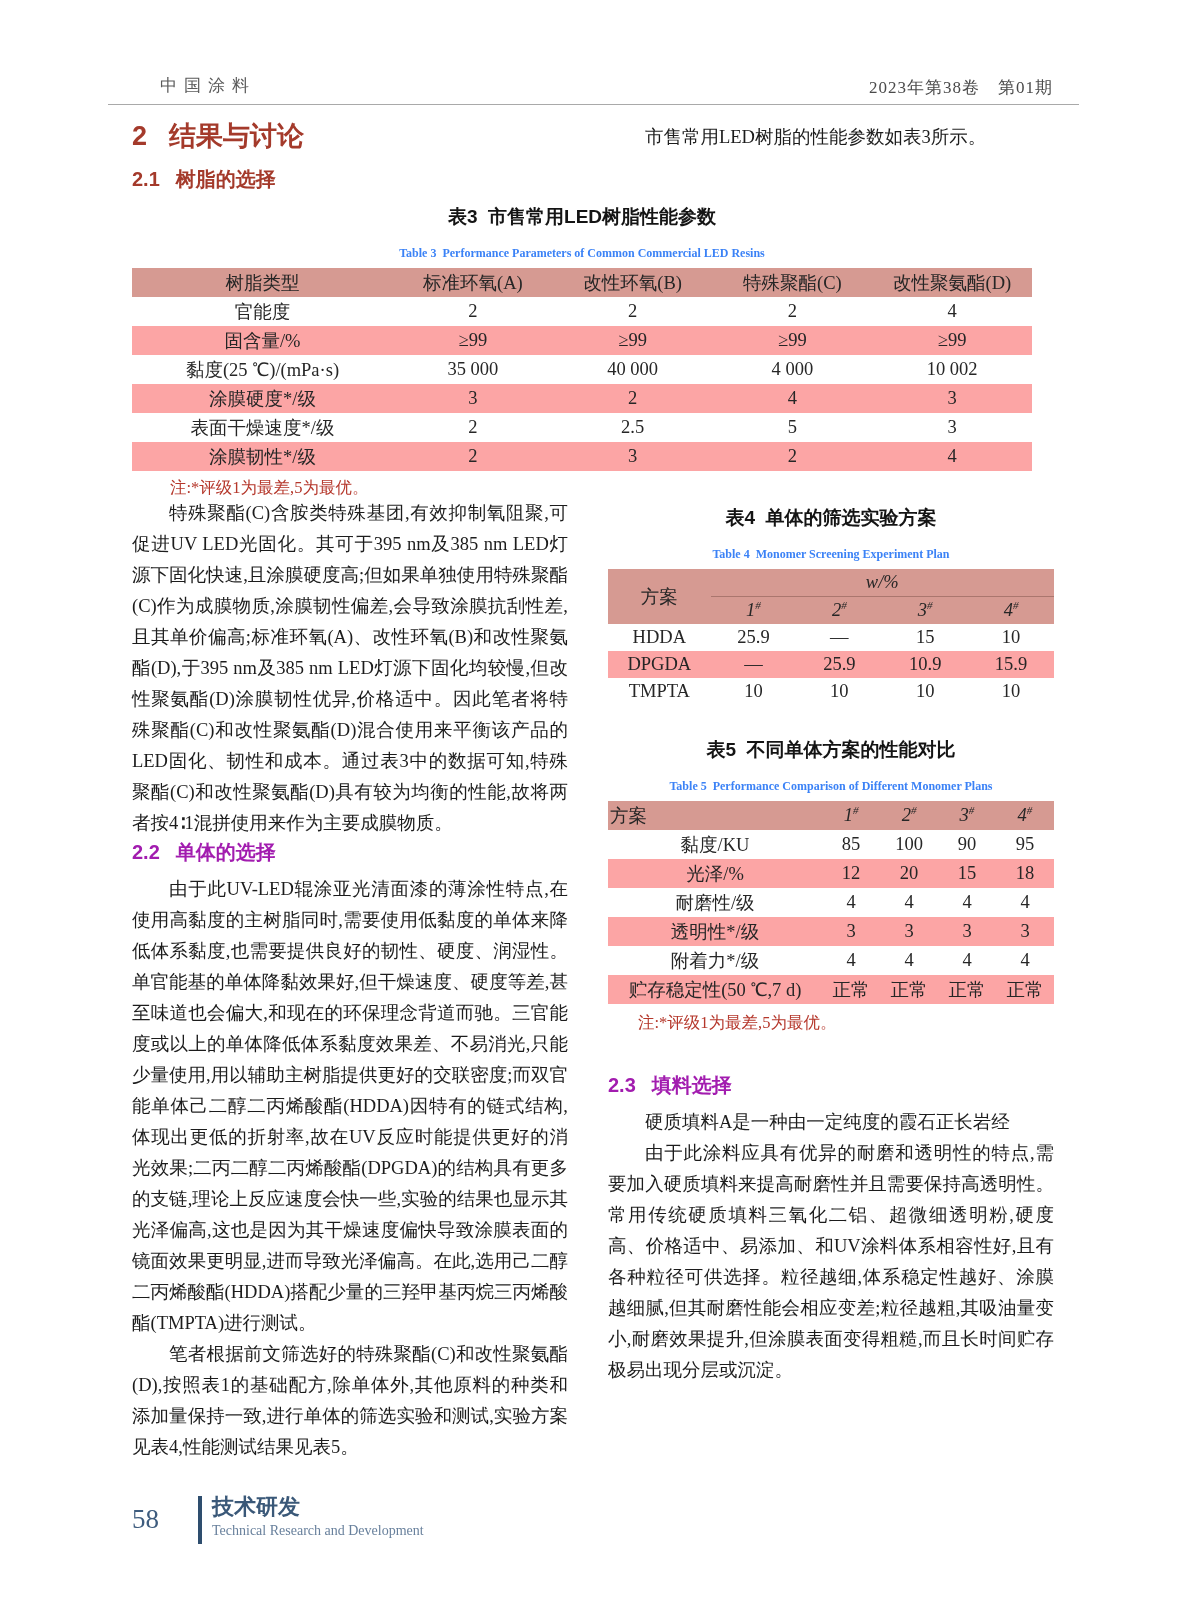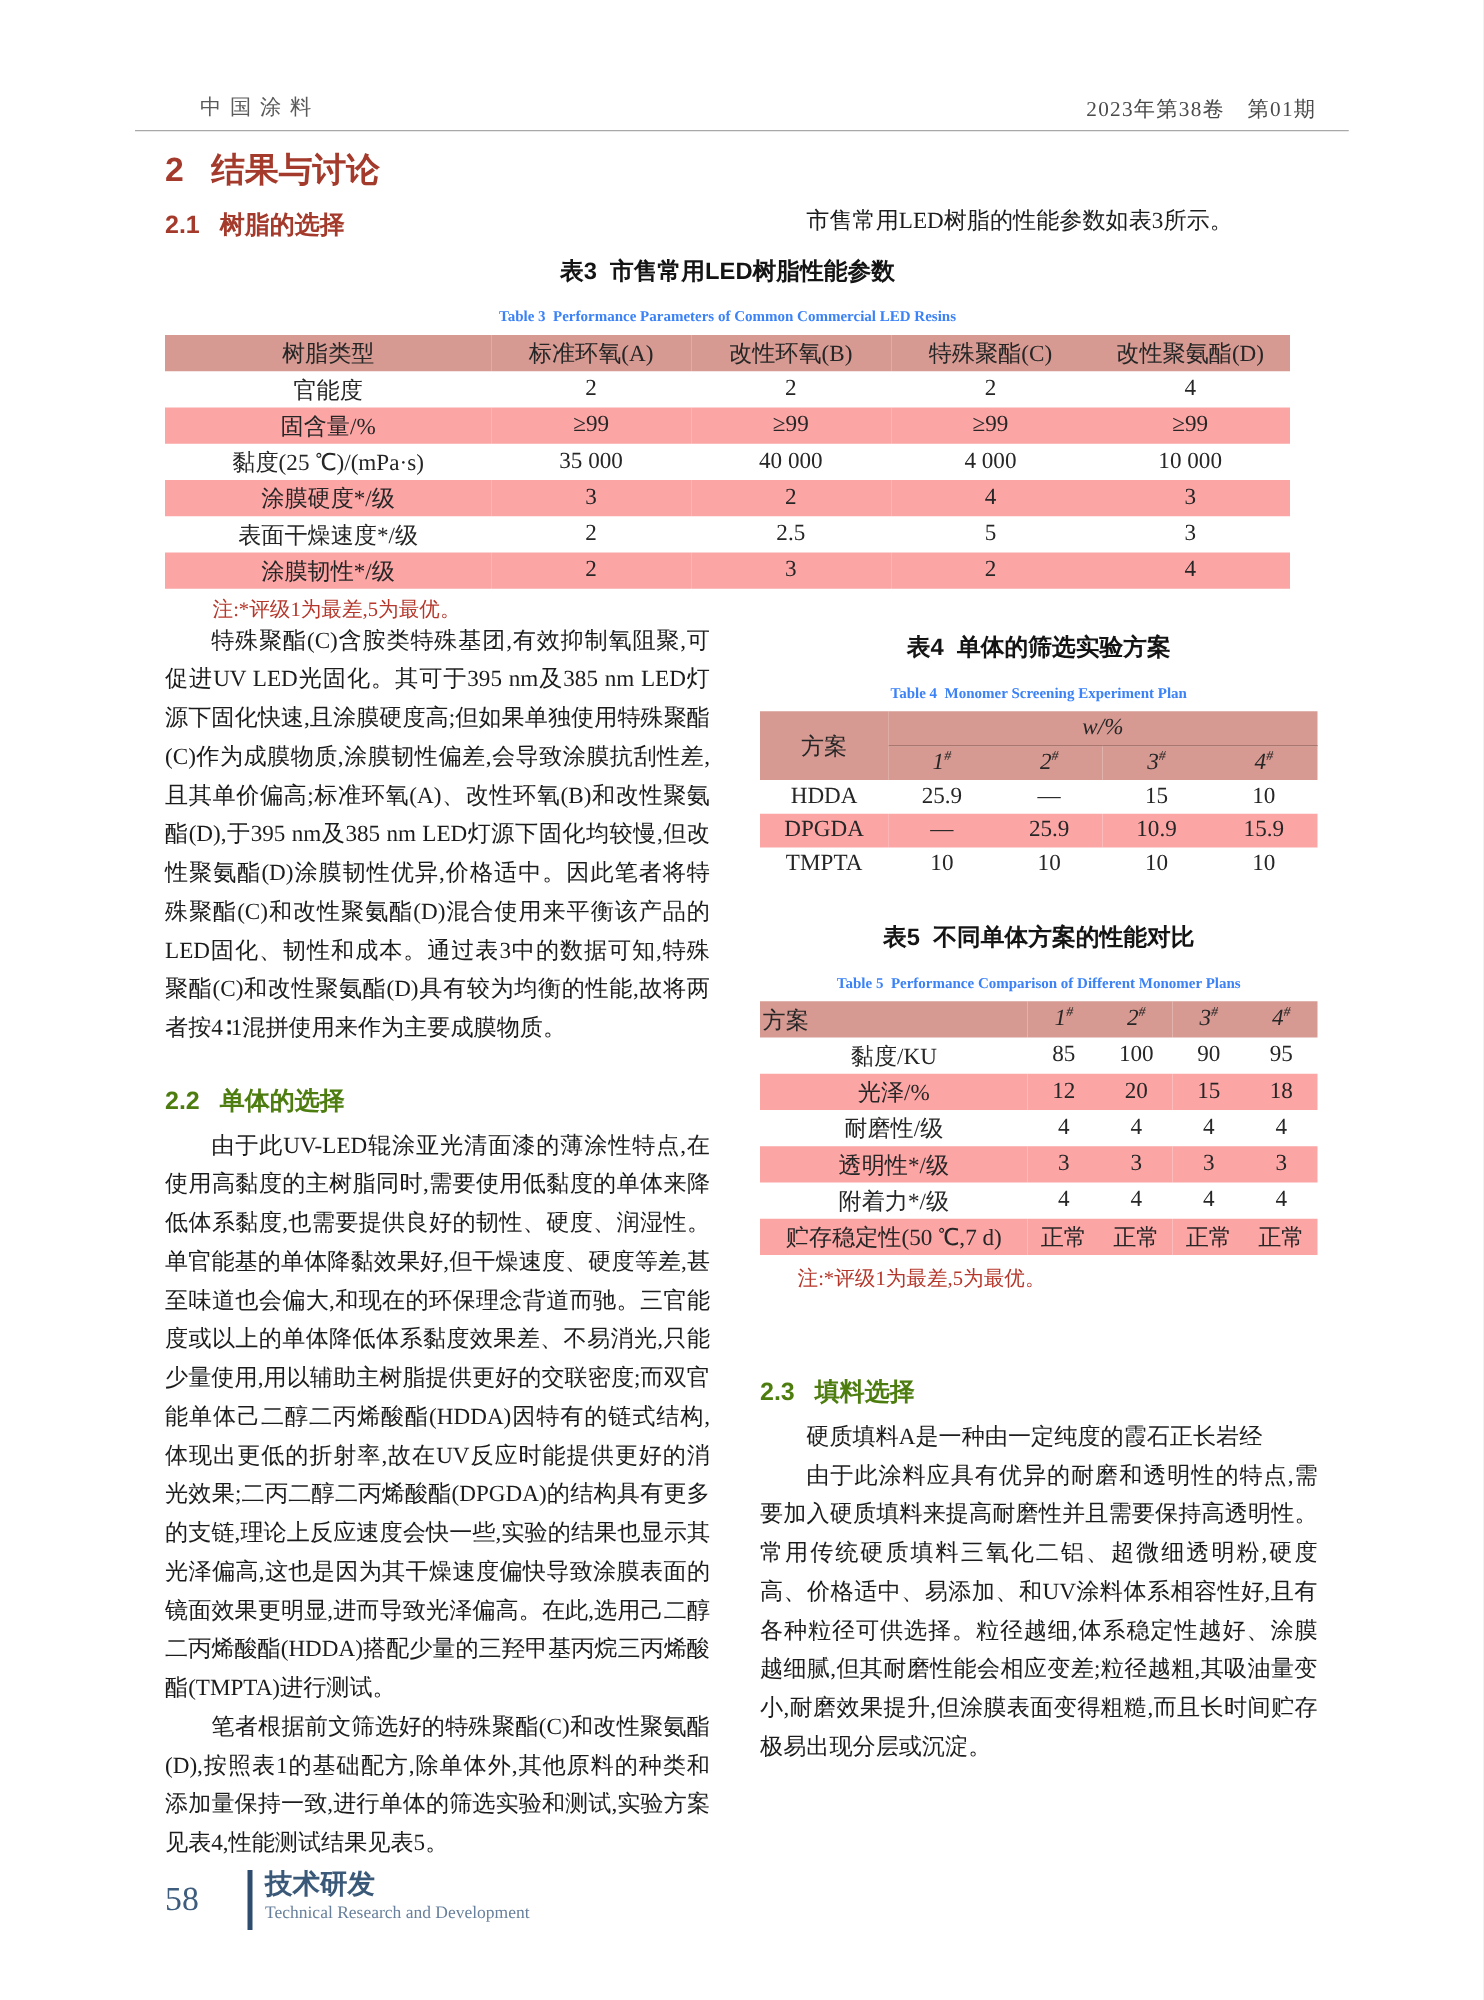--- a/index.html
+++ b/index.html
@@ -13,26 +13,26 @@
   .ph-issue   { position:absolute; right:134px; top:76px; font-size:17px; color:#4a4a4a; letter-spacing:1px; }
   .ph-rule    { position:absolute; left:108px; right:108px; top:104px; height:1px; background:#a9a9a9; }
   
   .h-sec  { position:absolute; left:132px; top:118px; font-family:"Liberation Sans", sans-serif;
             font-weight:bold; font-size:27px; color:#a43a2b; }
   .h-sec .num { margin-right:22px; }
   .h-sub  { position:absolute; left:132px; top:166px; font-family:"Liberation Sans", sans-serif;
             font-weight:bold; font-size:20px; color:#a43a2b; }
   .h-sub .num { margin-right:16px; }
   .h-flow { font-family:"Liberation Sans", sans-serif; font-weight:bold; font-size:20px;
-            color:#4d7c0f; margin:28px 0 8px 0; }
+            color:#a21caf; margin:0 0 8px 0; }
   .h-flow .num { margin-right:16px; }
   
   .para { font-size:18.5px; line-height:31px; text-align:justify; text-indent:2em; margin:0; }
   .col-left  { position:absolute; left:132px; top:498px; width:436px; }
-  .col-right-intro  { position:absolute; left:608px; top:122px; width:446px;margin-top:40px; }
+  .col-right-intro  { position:absolute; left:608px; top:122px; width:446px; }
   .col-right-bottom { position:absolute; left:608px; top:1072px; width:446px; }
   
   .tbl-block-3  { position:absolute; left:132px; top:204px; width:900px; }
   .tbl-block-4  { position:absolute; left:608px; top:505px; width:446px; }
   .tbl-block-5  { position:absolute; left:608px; top:737px; width:446px; }
   .tbl-title-zh { text-align:center; font-family:"Liberation Sans", sans-serif; font-weight:bold;
                   font-size:19px; color:#141414; white-space:pre-wrap; }
   .tbl-title-en { text-align:center; font-weight:bold; font-size:12px; color:#3b82f6;
                   margin-top:16px; white-space:pre-wrap; }
   table.dt { border-collapse:collapse; width:100%; table-layout:fixed; margin-top:7px; }
@@ -107,21 +107,21 @@
           <td>≥99</td>
           <td>≥99</td>
           <td>≥99</td>
           <td>≥99</td>
         </tr>
         <tr>
           <td class="lbl3">黏度(25 ℃)/(mPa·s)</td>
           <td>35 000</td>
           <td>40 000</td>
           <td>4 000</td>
-          <td>10 000</td>
+          <td>10 002</td>
         </tr>
         <tr class="alt">
           <td class="lbl3">涂膜硬度*/级</td>
           <td>3</td>
           <td>2</td>
           <td>4</td>
           <td>3</td>
         </tr>
         <tr>
           <td class="lbl3">表面干燥速度*/级</td>

